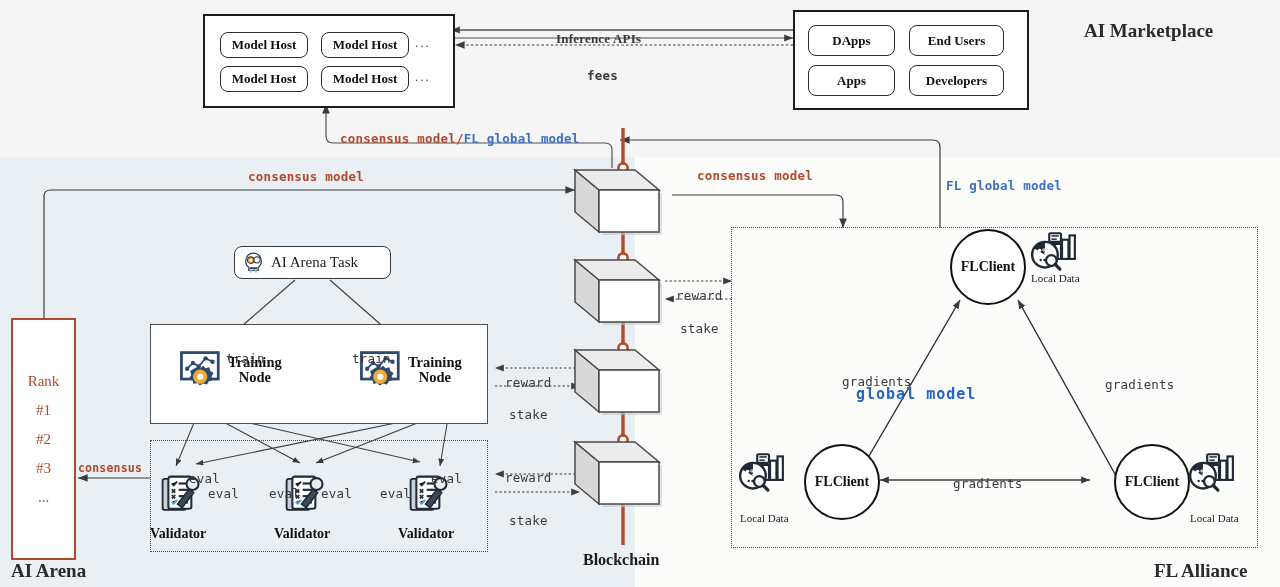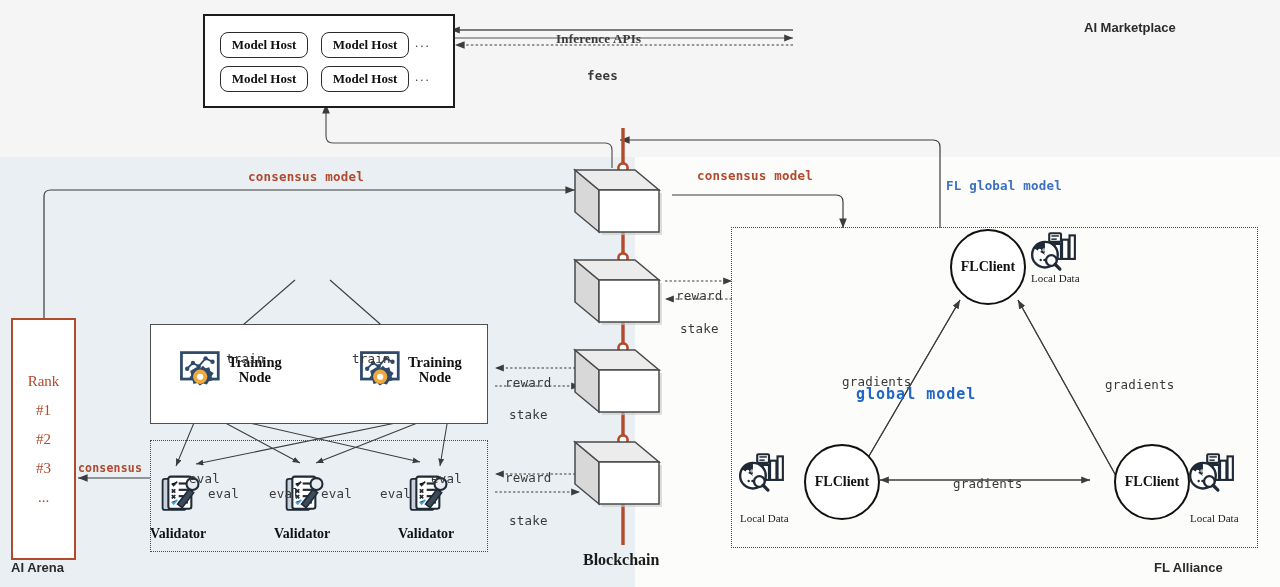--- a/index.html
+++ b/index.html
@@ -15,21 +15,21 @@
   
   .abs{position:absolute;}
   svg.layer{position:absolute;left:0;top:0;width:1280px;height:587px;overflow:visible;pointer-events:none;}
 
   
   .mono{font-family:"DejaVu Sans Mono","Liberation Mono",monospace;}
   .lbl-red{color:#b1492c;font-size:12.5px;letter-spacing:.2px;white-space:nowrap;}
   .lbl-blue{color:#3a6fc4;font-size:12.5px;letter-spacing:.2px;white-space:nowrap;}
   .lbl-dark{color:#3a3a3a;font-size:12.5px;letter-spacing:.2px;white-space:nowrap;margin-top:20px;}
   .lbl-blue-big{color:#1f66c7;font-size:15px;letter-spacing:1px;white-space:nowrap;font-weight:bold;}
-  .section-title{font-family:Liberation Sans, sans-serif;font-weight:bold;font-size:13px;color:#2b2b2b;white-space:nowrap;}
+  .section-title{font-family:Liberation Serif, serif;font-weight:bold;font-size:19px;color:#2b2b2b;white-space:nowrap;}
   .serif-b{font-family:"Liberation Serif",serif;font-weight:bold;}
 
   
   .hardbox{position:absolute;background:#ffffff;border:2.5px solid #1c1c1c;}
   .pill{position:absolute;background:#ffffff;border:1.4px solid #2b2b2b;border-radius:8px;
         display:flex;align-items:center;justify-content:center;
         font-family:"Liberation Serif",serif;font-weight:bold;font-size:13px;color:#111;}
   .ellipsis{position:absolute;color:#444;font-size:13px;letter-spacing:2px;}
 
   
@@ -171,41 +171,65 @@
 
   <div class="hardbox" id="mhost-box" style="left:203px;top:14px;width:248px;height:90px;">
     <div class="pill" style="left:15px;top:16px;width:86px;height:24px;">Model Host</div>
     <div class="pill" style="left:116px;top:16px;width:86px;height:24px;">Model Host</div>
     <div class="ellipsis" style="left:210px;top:19px;">...</div>
     <div class="pill" style="left:15px;top:50px;width:86px;height:24px;">Model Host</div>
     <div class="pill" style="left:116px;top:50px;width:86px;height:24px;">Model Host</div>
     <div class="ellipsis" style="left:210px;top:53px;">...</div>
   </div>
 
+  <div class="hardbox" id="consumer-box" style="left:793px;top:10px;width:232px;height:96px;">
+    <div class="pill" style="left:13px;top:13px;width:85px;height:29px;">DApps</div>
+    <div class="pill" style="left:114px;top:13px;width:93px;height:29px;">End Users</div>
+    <div class="pill" style="left:13px;top:53px;width:85px;height:29px;">Apps</div>
+    <div class="pill" style="left:114px;top:53px;width:93px;height:29px;">Developers</div>
+  </div>
 
   <div class="abs lbl-dark serif-b" style="left:556px;top:11px;font-family:'Liberation Serif',serif;font-size:13px;">Inference APIs</div>
   <div class="abs lbl-dark mono" style="left:587px;top:48px;font-weight:bold;">fees</div>
 
+  <div class="abs mono" style="left:340px;top:128px;font-weight:bold;">
+    <span class="lbl-red">consensus model/</span><span class="lbl-blue">FL global model</span>
+  </div>
 
   <div class="abs mono lbl-red" style="left:248px;top:169px;font-weight:bold;">consensus model</div>
 
   <div class="abs mono lbl-red" style="left:697px;top:168px;font-weight:bold;">consensus model</div>
 
   <div class="abs mono lbl-blue" style="left:946px;top:178px;font-weight:bold;">FL global model</div>
 
   <div id="rank-panel">
     <div>Rank</div>
     <div>#1</div>
     <div>#2</div>
     <div>#3</div>
     <div>...</div>
   </div>
 
   <div class="abs mono lbl-red" style="left:78px;top:461px;font-weight:bold;font-size:11.5px;">consensus</div>
 
+  <div id="task-chip">
+    <span style="display:inline-block;width:25px;height:25px;">
+      <svg viewBox="0 0 32 32" width="25" height="25">
+        <path d="M6 14c0-6 4.6-10 10-10s10 4 10 10c0 4-1.6 6.4-4 8v4H10v-4c-2.4-1.6-4-4-4-8z" fill="#fff" stroke="#2e3d52" stroke-width="1.6"></path>
+        <circle cx="12.5" cy="13" r="4.2" fill="#f2a93b" stroke="#2e3d52" stroke-width="1.3"></circle>
+        <circle cx="12.5" cy="13" r="1.5" fill="#fff"></circle>
+        <circle cx="20.5" cy="12.5" r="4" fill="#eceff3" stroke="#2e3d52" stroke-width="1.3"></circle>
+        <circle cx="20.5" cy="12.5" r="1.4" fill="#fff"></circle>
+        <rect x="11" y="22" width="10" height="2.4" rx="1" fill="#2e3d52"></rect>
+        <rect x="11" y="26" width="4" height="3" rx="1.4" fill="#9ad2ef"></rect>
+        <rect x="17" y="26" width="4" height="3" rx="1.4" fill="#9ad2ef"></rect>
+      </svg>
+    </span>
+    <span class="tl">AI Arena Task</span>
+  </div>
 
   <div class="solidbox" style="left:150px;top:324px;width:336px;height:98px;"></div>
   <div class="dotbox" style="left:150px;top:324px;width:336px;height:98px;"></div>
 
   <div class="abs" style="left:178px;top:348px;">
     <span style="display:inline-block;">
       <svg viewBox="0 0 40 40" width="46" height="46">
         <rect x="3" y="4" width="32" height="23" fill="#fff" stroke="#2e4a6b" stroke-width="2.4"></rect>
         <polyline points="8,18 13,13 18,16 24,9 30,12" fill="none" stroke="#2e4a6b" stroke-width="1.6"></polyline>
         <circle cx="8" cy="18" r="1.9" fill="#2e4a6b"></circle>

